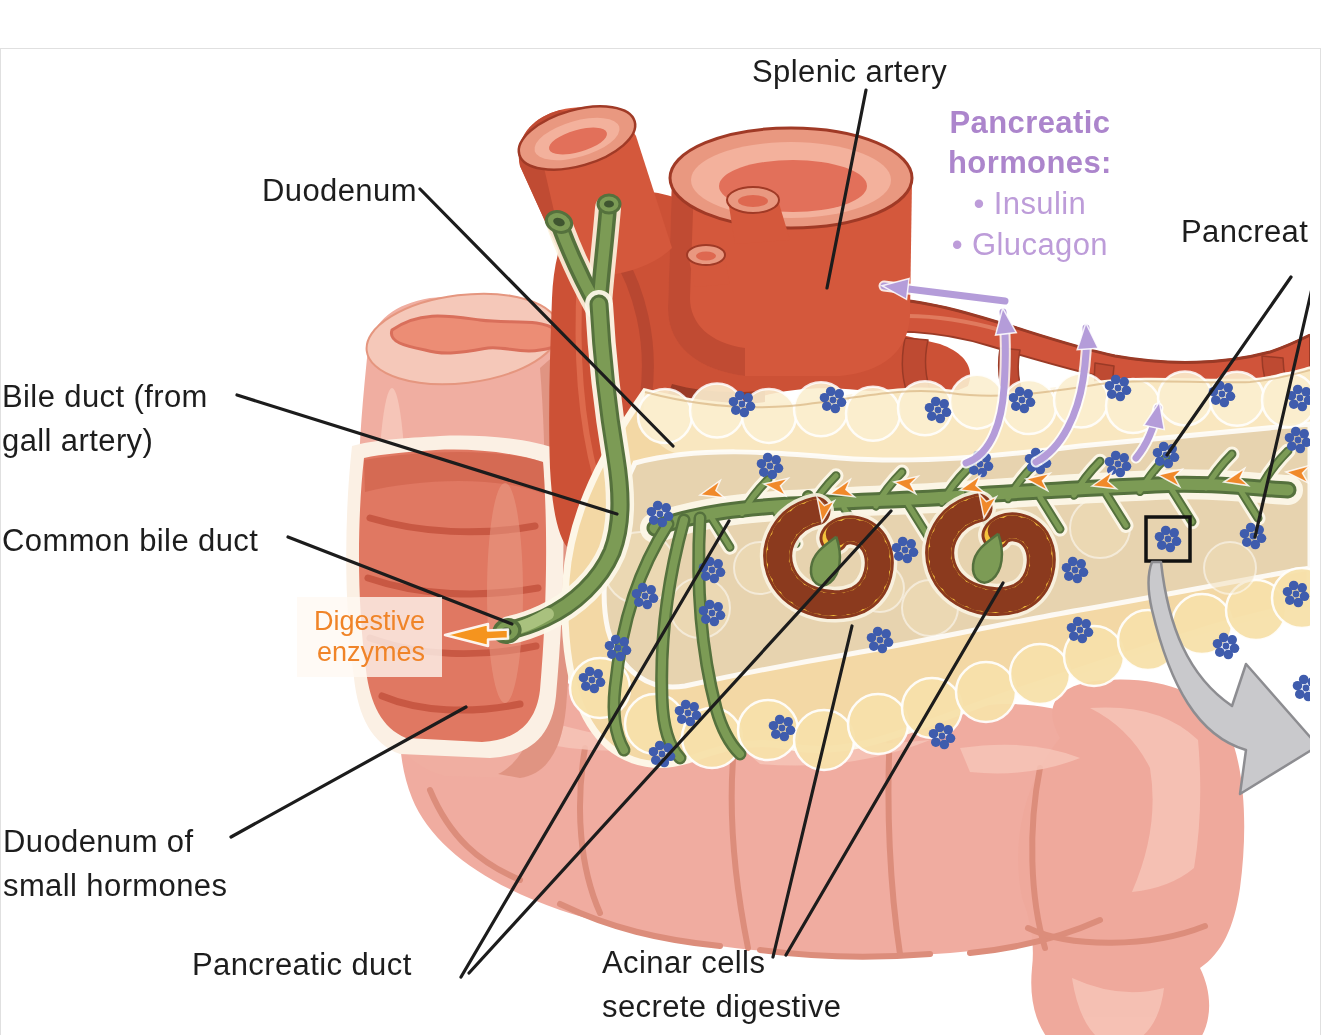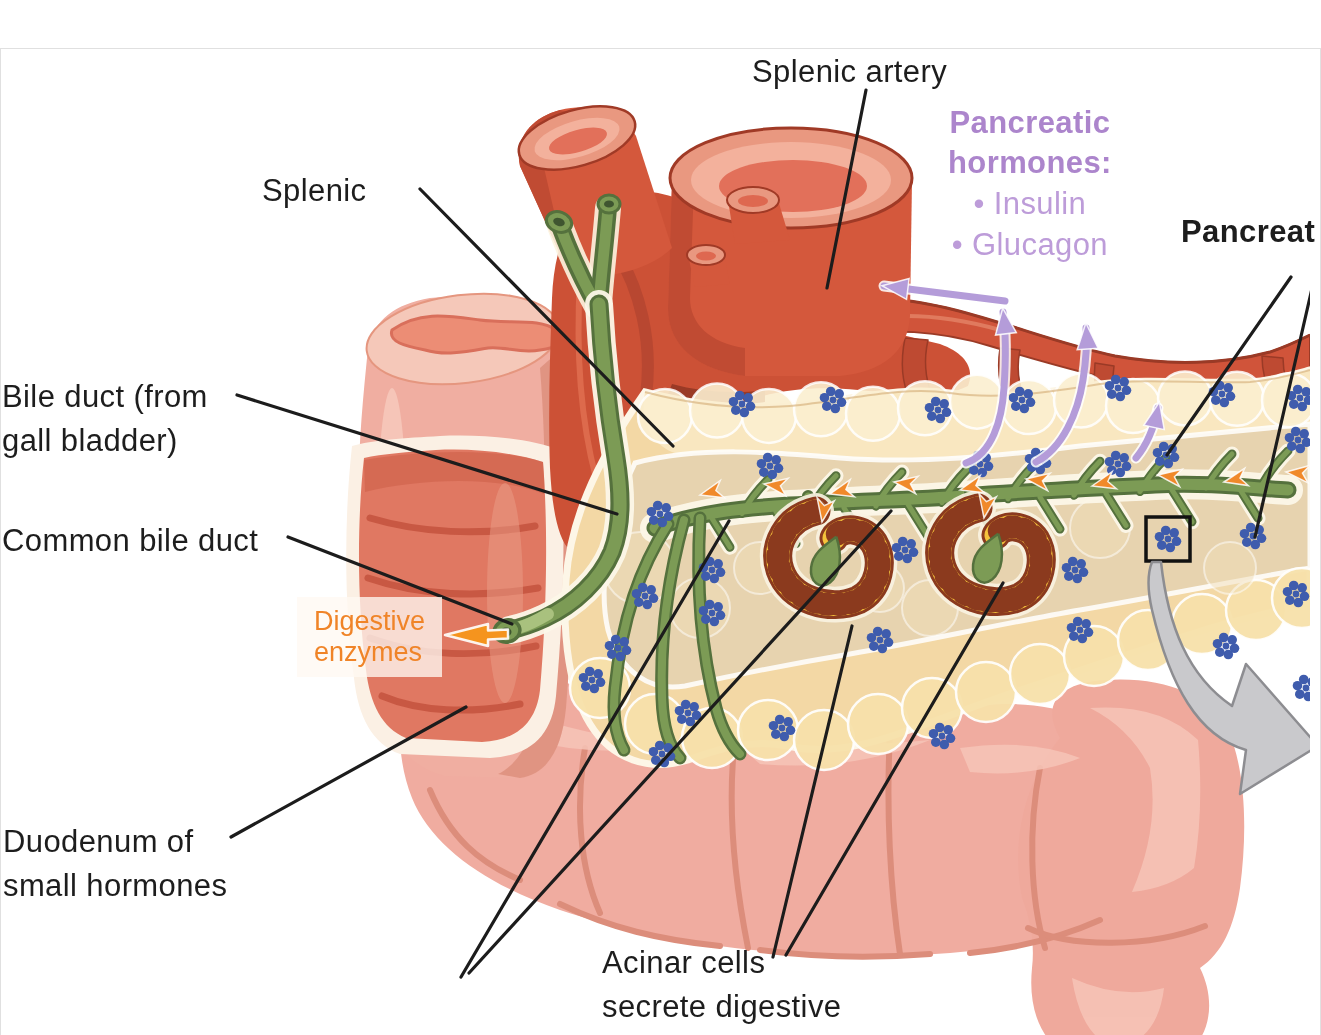--- a/index.html
+++ b/index.html
@@ -7,27 +7,27 @@
     position:relative;width:1321px;height:1020px;background:#ffffff;
     overflow:hidden;font-family:"Liberation Sans",sans-serif;margin-top:48px;
   }
   #frame{position:absolute;inset:0;border:1px solid rgba(0,0,0,.12);pointer-events:none;z-index:60;}
   #art{position:absolute;left:0;top:0;z-index:1;}
   .lbl{
     position:absolute;z-index:40;color:#1d1d1d;
     font:31px/44px "Liberation Sans",sans-serif;letter-spacing:.4px;
     white-space:pre-line;
   }
-  #lbl-islets{white-space:nowrap;font-weight:bold;}
+  #lbl-islets{white-space:nowrap;}
   #hormones{position:absolute;left:948px;top:55px;z-index:40;text-align:center;}
   #hormones .h-title{font:bold 31px/40px "Liberation Sans",sans-serif;color:#ac85cc;white-space:pre-line;letter-spacing:.4px;}
   #hormones .h-item{font:31px/40px "Liberation Sans",sans-serif;color:#bd9cd9;letter-spacing:.4px;margin-top:1px;}
   #enzyme-box{
     position:absolute;left:297px;top:549px;width:145px;height:80px;z-index:40;
-    background:rgba(255,249,242,.78);display:flex;align-items:center;justify-content:center;text-align:left;
+    background:rgba(255,249,242,.78);display:flex;align-items:center;justify-content:center;text-align:right;
   }
   #enzyme-box .tx{font:27px/31px "Liberation Sans",sans-serif;color:#f08428;white-space:pre-line;}
   #bottom-bar{position:absolute;left:0;bottom:0;width:100%;height:14px;background:#0d0d0d;z-index:50;}
 </style>
 </head>
 <body>
 
 <div id="stage">
 
   <svg id="art" width="1321" height="1035" viewBox="0 0 1321 1035">
@@ -652,26 +652,27 @@
         <line x1="773" y1="909" x2="852" y2="578" stroke="#1c1c1c" stroke-width="3.2" stroke-linecap="round"></line>
         <line x1="786" y1="907" x2="1003" y2="535" stroke="#1c1c1c" stroke-width="3.2" stroke-linecap="round"></line>
         <line x1="1291" y1="229" x2="1167" y2="407" stroke="#1c1c1c" stroke-width="3.2" stroke-linecap="round"></line>
         <line x1="1313" y1="236" x2="1255" y2="489" stroke="#1c1c1c" stroke-width="3.2" stroke-linecap="round"></line>
       </g>
 
     <rect x="1310" y="0" width="11" height="1022" fill="#ffffff"></rect>
   </svg>
 
   <div class="lbl" style="left:752px;top:2px">Splenic artery</div>
-  <div class="lbl" style="left:262px;top:121px">Splenic</div>
+  <div class="lbl" style="left:262px;top:121px">Duodenum</div>
   <div class="lbl" style="left:2px;top:327px">Bile duct (from
-gall bladder)</div>
+gall artery)</div>
   <div class="lbl" style="left:2px;top:471px">Common bile duct</div>
   <div class="lbl" style="left:3px;top:772px">Duodenum of
 small hormones</div>
+  <div class="lbl" style="left:192px;top:895px">Pancreatic duct</div>
   <div class="lbl" style="left:602px;top:893px">Acinar cells
 secrete digestive
 enzymes</div>
   <div class="lbl" id="lbl-islets" style="left:1181px;top:162px">Pancreat</div>
 
   <div id="hormones">
     <div class="h-title">Pancreatic
 hormones:</div>
     <div class="h-item">• Insulin</div>
     <div class="h-item">• Glucagon</div>

